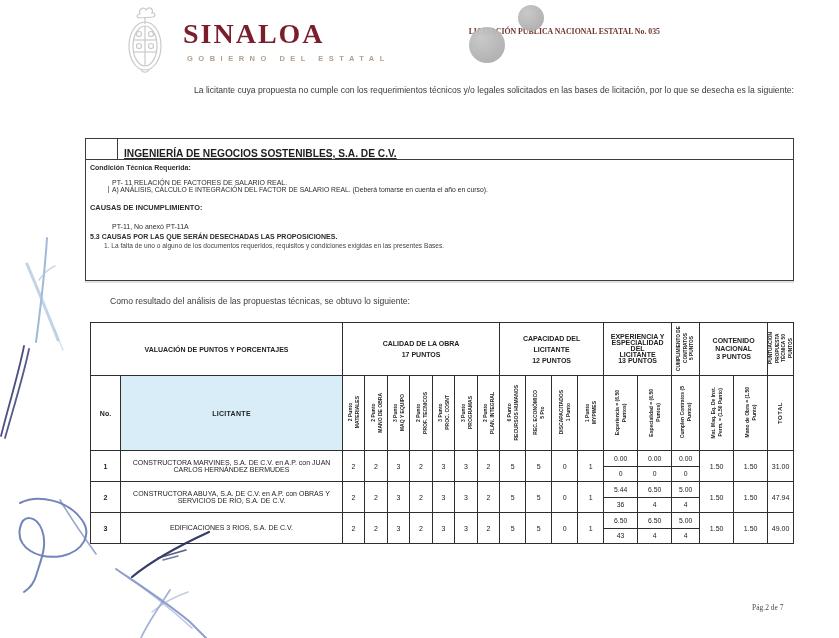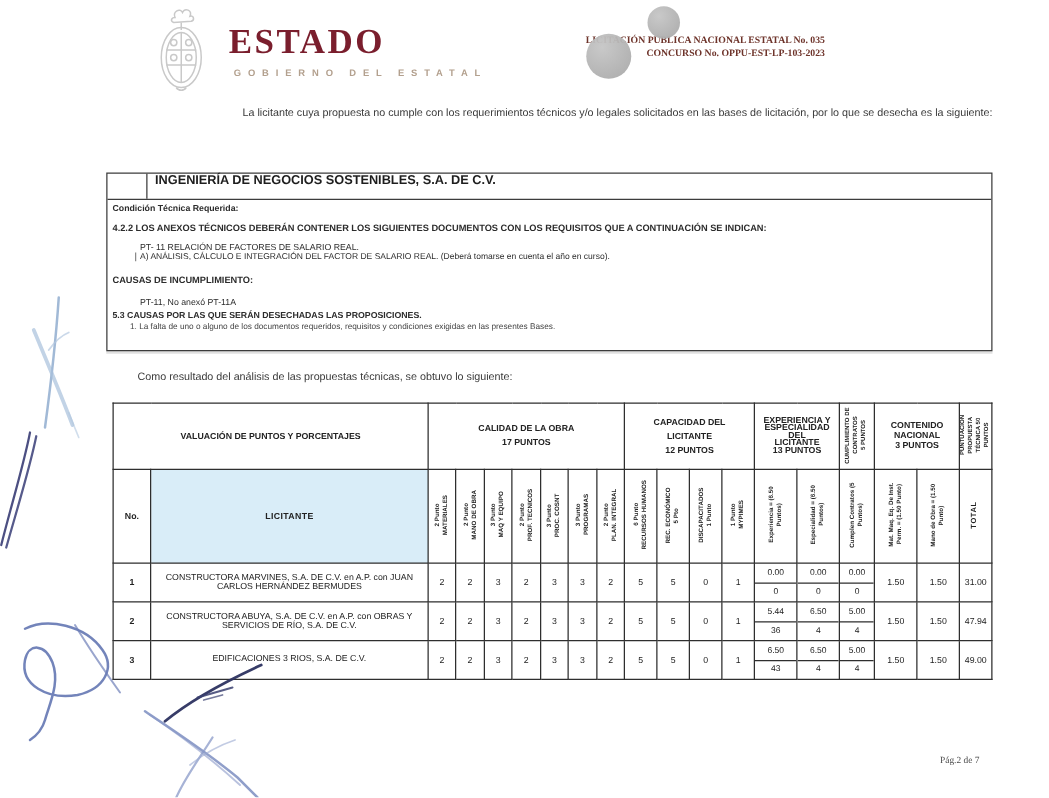--- a/index.html
+++ b/index.html
@@ -42,21 +42,21 @@
 
   
   .rejbox{
     left:85px;top:138px;width:707px;height:141px;
     border:1.6px solid #3c3c3c;
     box-shadow:0 2px 0 rgba(0,0,0,.12);
     font-size:7px;color:#2c2c2c;
   }
   .rej-company-row{
     height:20px;border-bottom:1.4px solid #3c3c3c;
-    display:flex;align-items:flex-start;
+    display:flex;align-items:flex-end;text-decoration:underline;
   }
   .rej-company-no{width:31px;height:100%;border-right:1.2px solid #3c3c3c;}
   .rej-company-name{
     padding-left:6px;font-weight:bold;font-size:10.2px;color:#1e1e1e;
   }
   .rej-line{padding:0 4px;}
   .b{font-weight:bold;}
   .l-cond{margin-top:4px;font-size:7px;}
   .l-422{margin-top:7px;font-size:7.4px;}
   .l-pt11{margin-top:8px;margin-left:22px;font-size:7px;font-weight:normal;}
@@ -126,40 +126,38 @@
       <path d="M21 36 L45 36"></path>
       <path d="M21 48 L45 48"></path>
       <circle cx="27" cy="30" r="2.5"></circle>
       <circle cx="39" cy="30" r="2.5"></circle>
       <circle cx="27" cy="42" r="2.5"></circle>
       <circle cx="39" cy="42" r="2.5"></circle>
       <path d="M29 66 C31 69 35 69 37 66"></path>
     </g>
   </svg>
 </div>
-<div class="abs logo-word">ESTADO</div>
+<div class="abs logo-word">SINALOA</div>
 <div class="abs logo-sub">GOBIERNO DEL ESTATAL</div>
 
 <div class="abs title-block">
   <div>LICITACIÓN PÚBLICA NACIONAL ESTATAL No. 035</div>
-  <div>CONCURSO No. OPPU-EST-LP-103-2023</div>
 </div>
 
 <div class="punch punch1"></div>
 <div class="punch punch2"></div>
 
 <div class="abs intro">La licitante cuya propuesta no cumple con los requerimientos técnicos y/o legales solicitados en las bases de licitación, por lo que se desecha es la siguiente:</div>
 
 <div class="abs rejbox">
   <div class="rej-company-row">
     <div class="rej-company-no"></div>
     <div class="rej-company-name">INGENIERÍA DE NEGOCIOS SOSTENIBLES, S.A. DE C.V.</div>
   </div>
   <div class="rej-line b l-cond">Condición Técnica Requerida:</div>
-  <div class="rej-line b l-422">4.2.2 LOS ANEXOS TÉCNICOS DEBERÁN CONTENER LOS SIGUIENTES DOCUMENTOS CON LOS REQUISITOS QUE A CONTINUACIÓN SE INDICAN:</div>
   <div class="rej-line l-pt11">PT- 11 RELACIÓN DE FACTORES DE SALARIO REAL.</div>
   <div class="rej-line l-a">A) ANÁLISIS, CÁLCULO E INTEGRACIÓN DEL FACTOR DE SALARIO REAL. (Deberá tomarse en cuenta el año en curso).</div>
   <div class="rej-line b l-causas">CAUSAS DE INCUMPLIMIENTO:</div>
   <div class="rej-line l-pt11b">PT-11, No anexó PT-11A</div>
   <div class="rej-line b l-53">5.3 CAUSAS POR LAS QUE SERÁN DESECHADAS LAS PROPOSICIONES.</div>
   <div class="rej-line l-item1">1. La falta de uno o alguno de los documentos requeridos, requisitos y condiciones exigidas en las presentes Bases.</div>
 </div>
 
 <div class="abs result-line">Como resultado del análisis de las propuestas técnicas, se obtuvo lo siguiente:</div>
 

